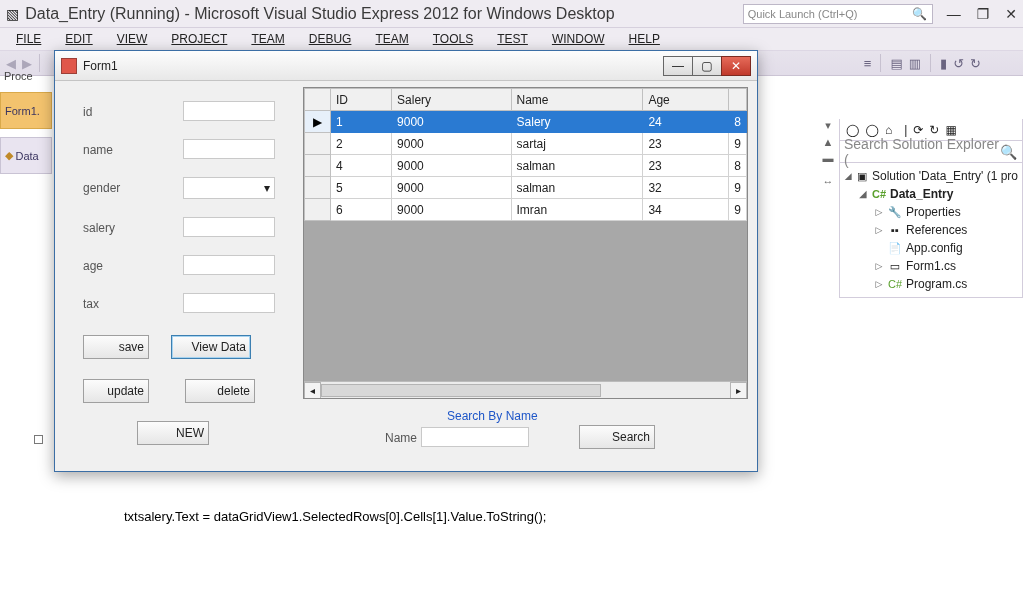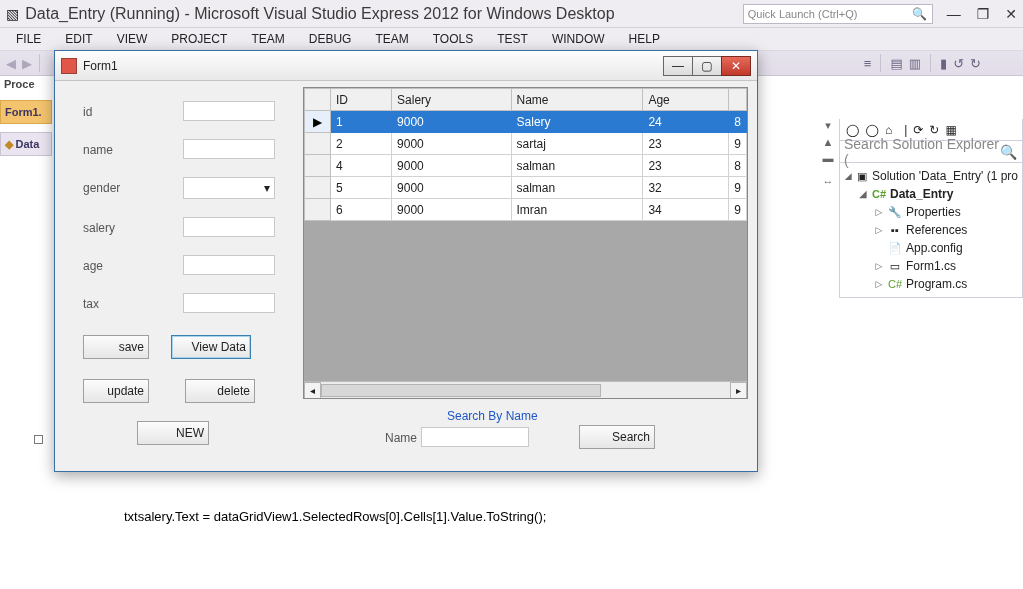--- a/index.html
+++ b/index.html
@@ -8,30 +8,30 @@
   .vs-titlebar { height:28px; background:#efecf2; display:flex; align-items:center; padding:0 6px; border-bottom:1px solid #d6d0dd;}
   .vs-logo {font-size:14px; margin-right:6px;}
   .vs-title {flex:0 0 auto; font-size:16px; color:#3a3a3a; white-space:nowrap;}
   .vs-spacer {flex:1;}
   .quick-launch { width:190px; height:20px; border:1px solid #bdb7c7; background:#fff; padding:0 4px; font-size:11px; color:#888; display:flex; align-items:center;}
   .ql-search {margin-left:auto; font-size:12px; color:#555;}
   .win-controls {display:flex; gap:16px; margin-left:14px; font-size:14px; color:#333;}
   .win-controls span{cursor:default;}
   
   .vs-menu {height:22px; background:#efecf2; display:flex; align-items:center; padding:0 6px; gap:4px;}
-  .vs-menu .mi {padding:2px 10px; font-size:12px; color:#232323;}
+  .vs-menu .mi {padding:2px 10px; font-size:12px; color:#232323;text-decoration:underline;}
   
   .vs-blur {height:26px; background:linear-gradient(#e7e3ec,#e2dde9); border-top:1px solid #ddd7e4; border-bottom:1px solid #ccc5d5; display:flex; align-items:center; padding:0 6px; gap:4px; filter:blur(0.4px); position:relative;}
   .vs-blur .tb-group{display:flex; align-items:center; gap:6px;}
   .vs-blur .sep{width:1px;height:18px;background:#c7c1d0;margin:0 3px;}
   .tb-glyph{font-size:13px;color:#6a6480;}
   
-  .left-strip {position:absolute; left:0; top:76px; width:52px;font-weight:bold;}
+  .left-strip {position:absolute; left:0; top:68px; width:52px;}
   .left-strip .lbl{font-size:11px;color:#444;padding:2px 4px;}
-  .left-strip .tab{background:#e9e4f0;border:1px solid #c9c3d4;height:24px;display:flex;align-items:center;padding:0 4px;font-size:11px;color:#3b3560;margin-top:8px;}
+  .left-strip .tab{background:#e9e4f0;border:1px solid #c9c3d4;height:37px;display:flex;align-items:center;padding:0 4px;font-size:11px;color:#3b3560;margin-top:8px;}
   .tab.active{background:#f3c36e;border-color:#d9a94a;}
   
   .sol-exp {position:absolute; right:0; top:119px; width:184px; background:#fff;}
   .se-title {background:#eee9f1;border:1px solid #d3cddc;height:20px;display:flex;align-items:center;padding:0 6px;font-size:11px;}
   .se-title .caret{margin-left:auto;}
   .se-tools {height:22px;display:flex;align-items:center;gap:6px;padding:0 6px;border:1px solid #d3cddc;border-top:none;}
   .se-search {height:22px;border:1px solid #d3cddc;border-top:none;display:flex;align-items:center;padding:0 4px;font-size:14px;color:#888;}
   .se-tree {border:1px solid #d3cddc;border-top:none;padding:4px 0;background:#fff;}
   .tree-row{display:flex;align-items:center;height:18px;padding:0 4px;font-size:12px;gap:4px;white-space:nowrap;}
   .tree-row.bold{font-weight:bold;}

